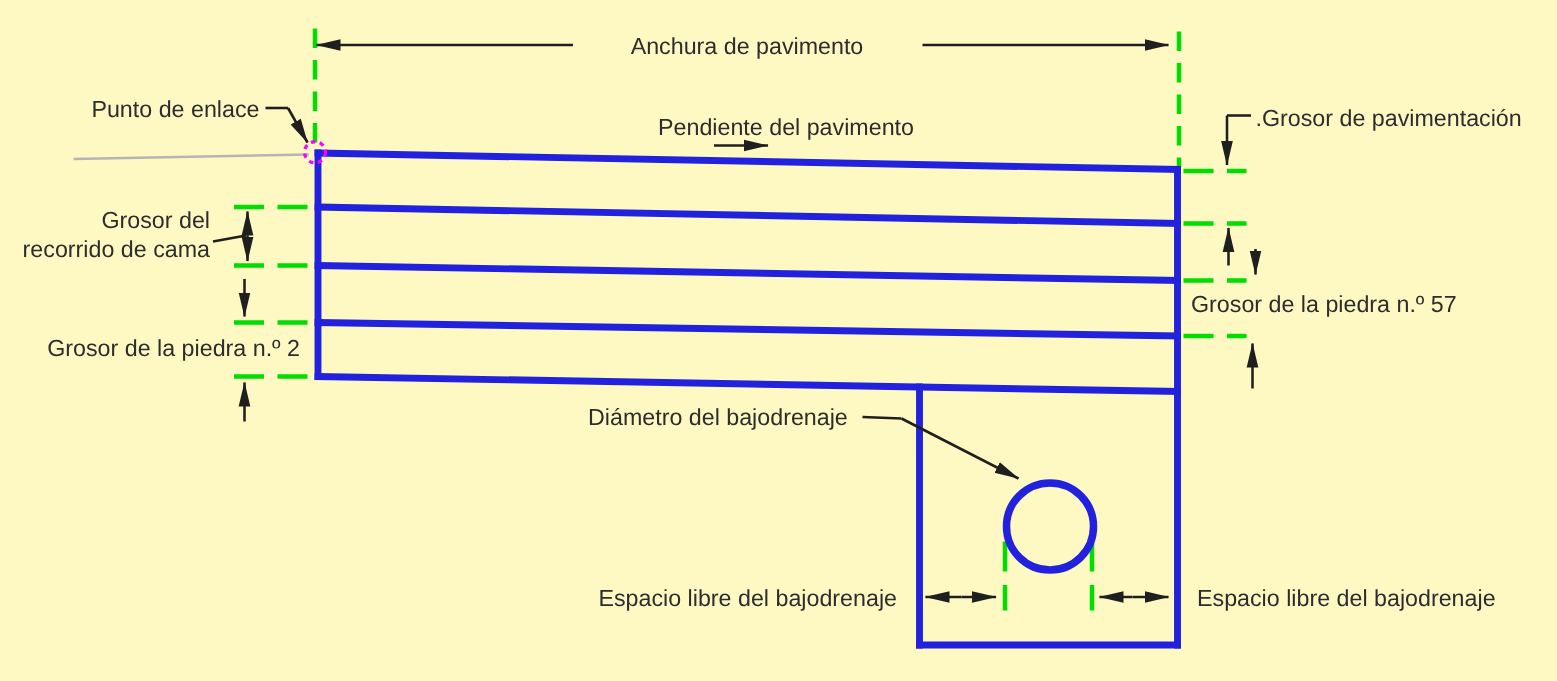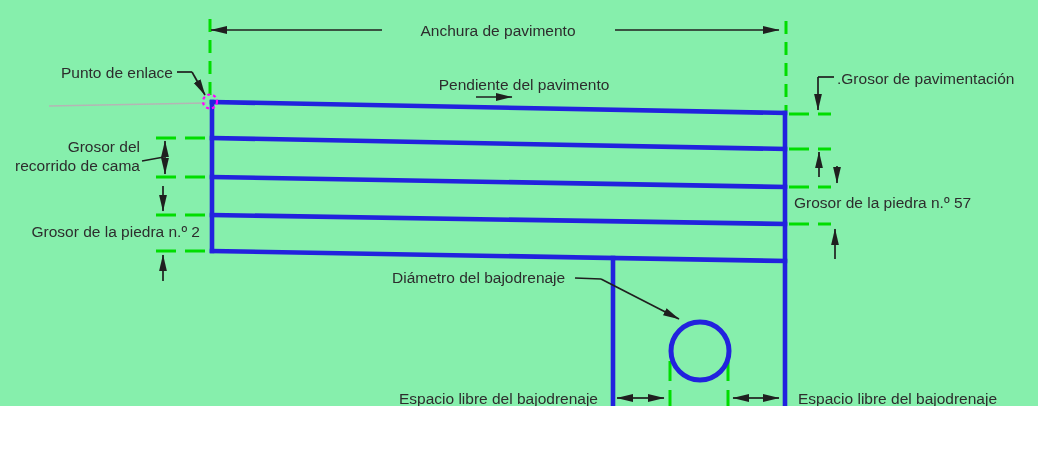--- a/index.html
+++ b/index.html
@@ -1,16 +1,16 @@
 <!DOCTYPE html>
 <html><head>
 <meta charset="utf-8">
 <style>
   html,body{margin:0;padding:0;background:#ffffff;}
-  .stage{position:relative;width:1038px;height:406px;background:#86efac;overflow:hidden;}
+  .stage{position:relative;width:1038px;height:454px;background:#fef9c3;overflow:hidden;}
   svg{display:block;}
   svg text{
     font-family:"Liberation Sans","DejaVu Sans",sans-serif;
     font-size:15.5px;
     stroke:none;
   }
   
   .blue-line{fill:none;stroke-width:4.6;stroke-linecap:square;}
   .blue-circle{fill:none;stroke-width:5;}
   

